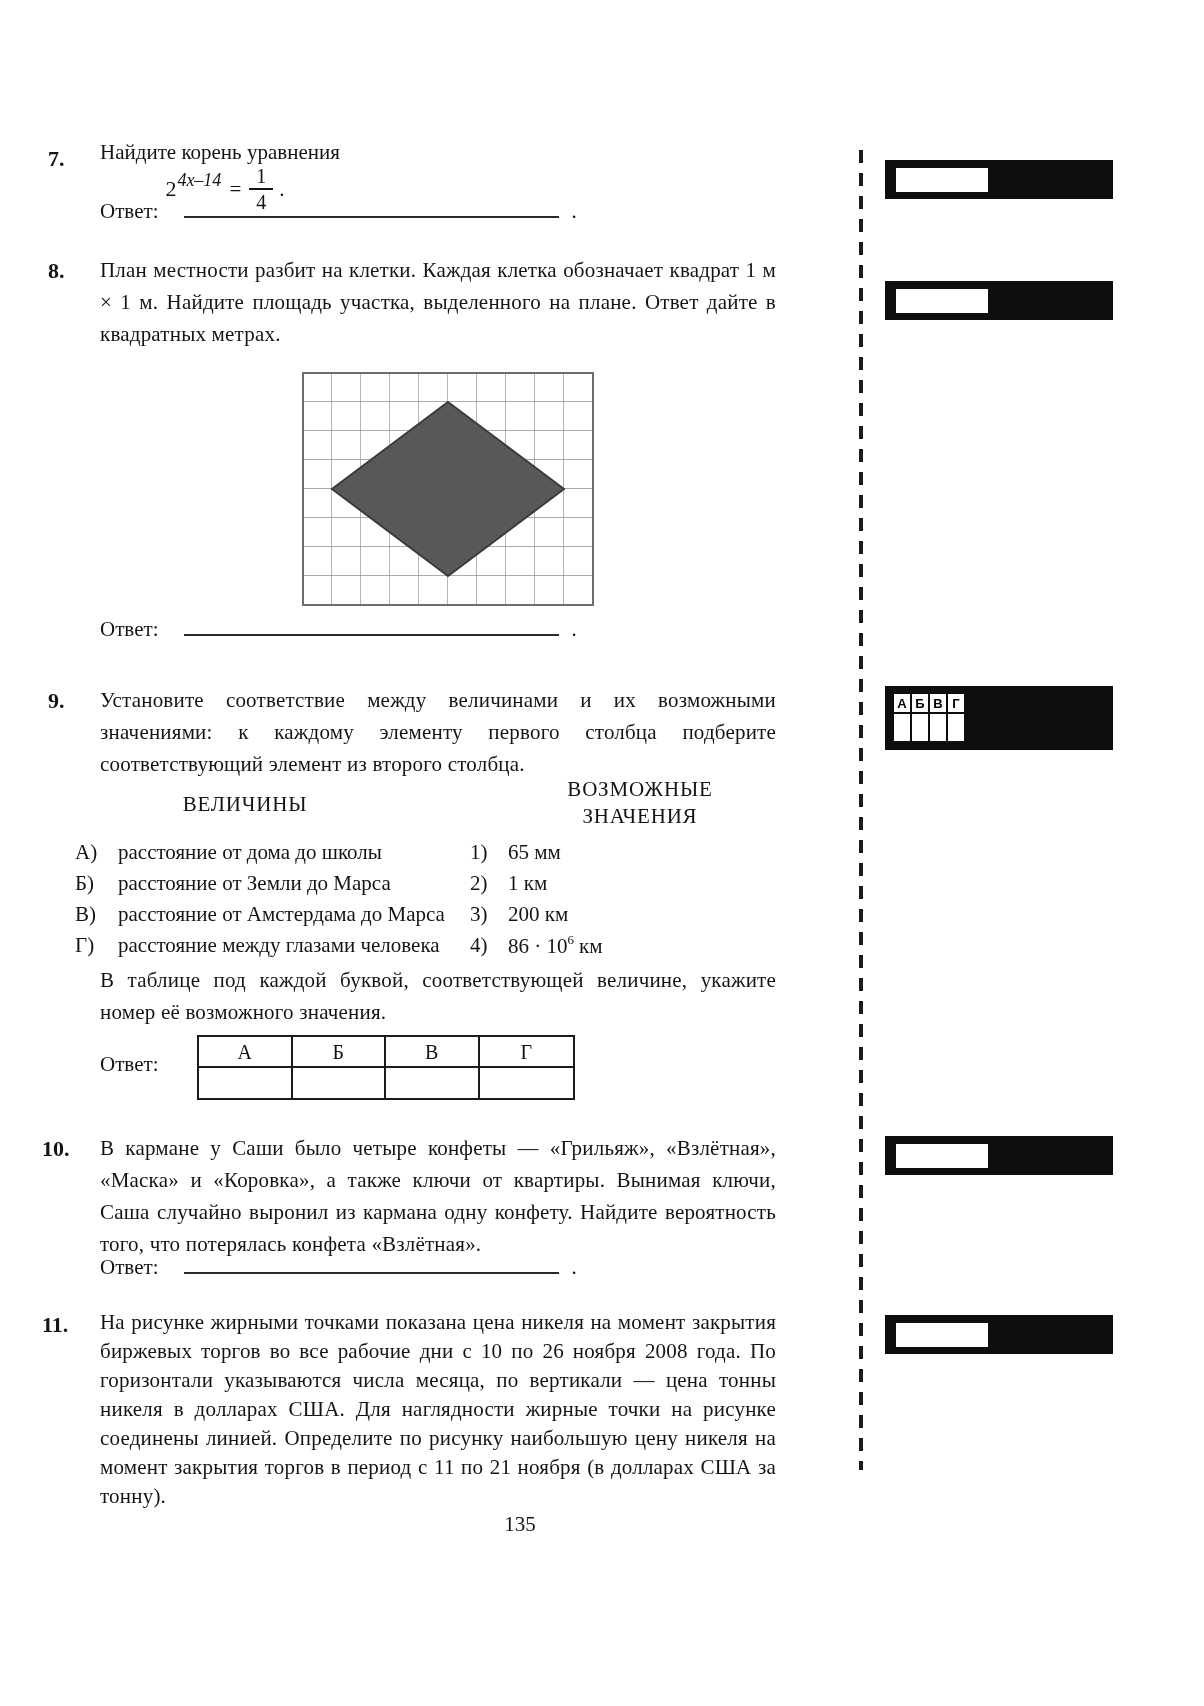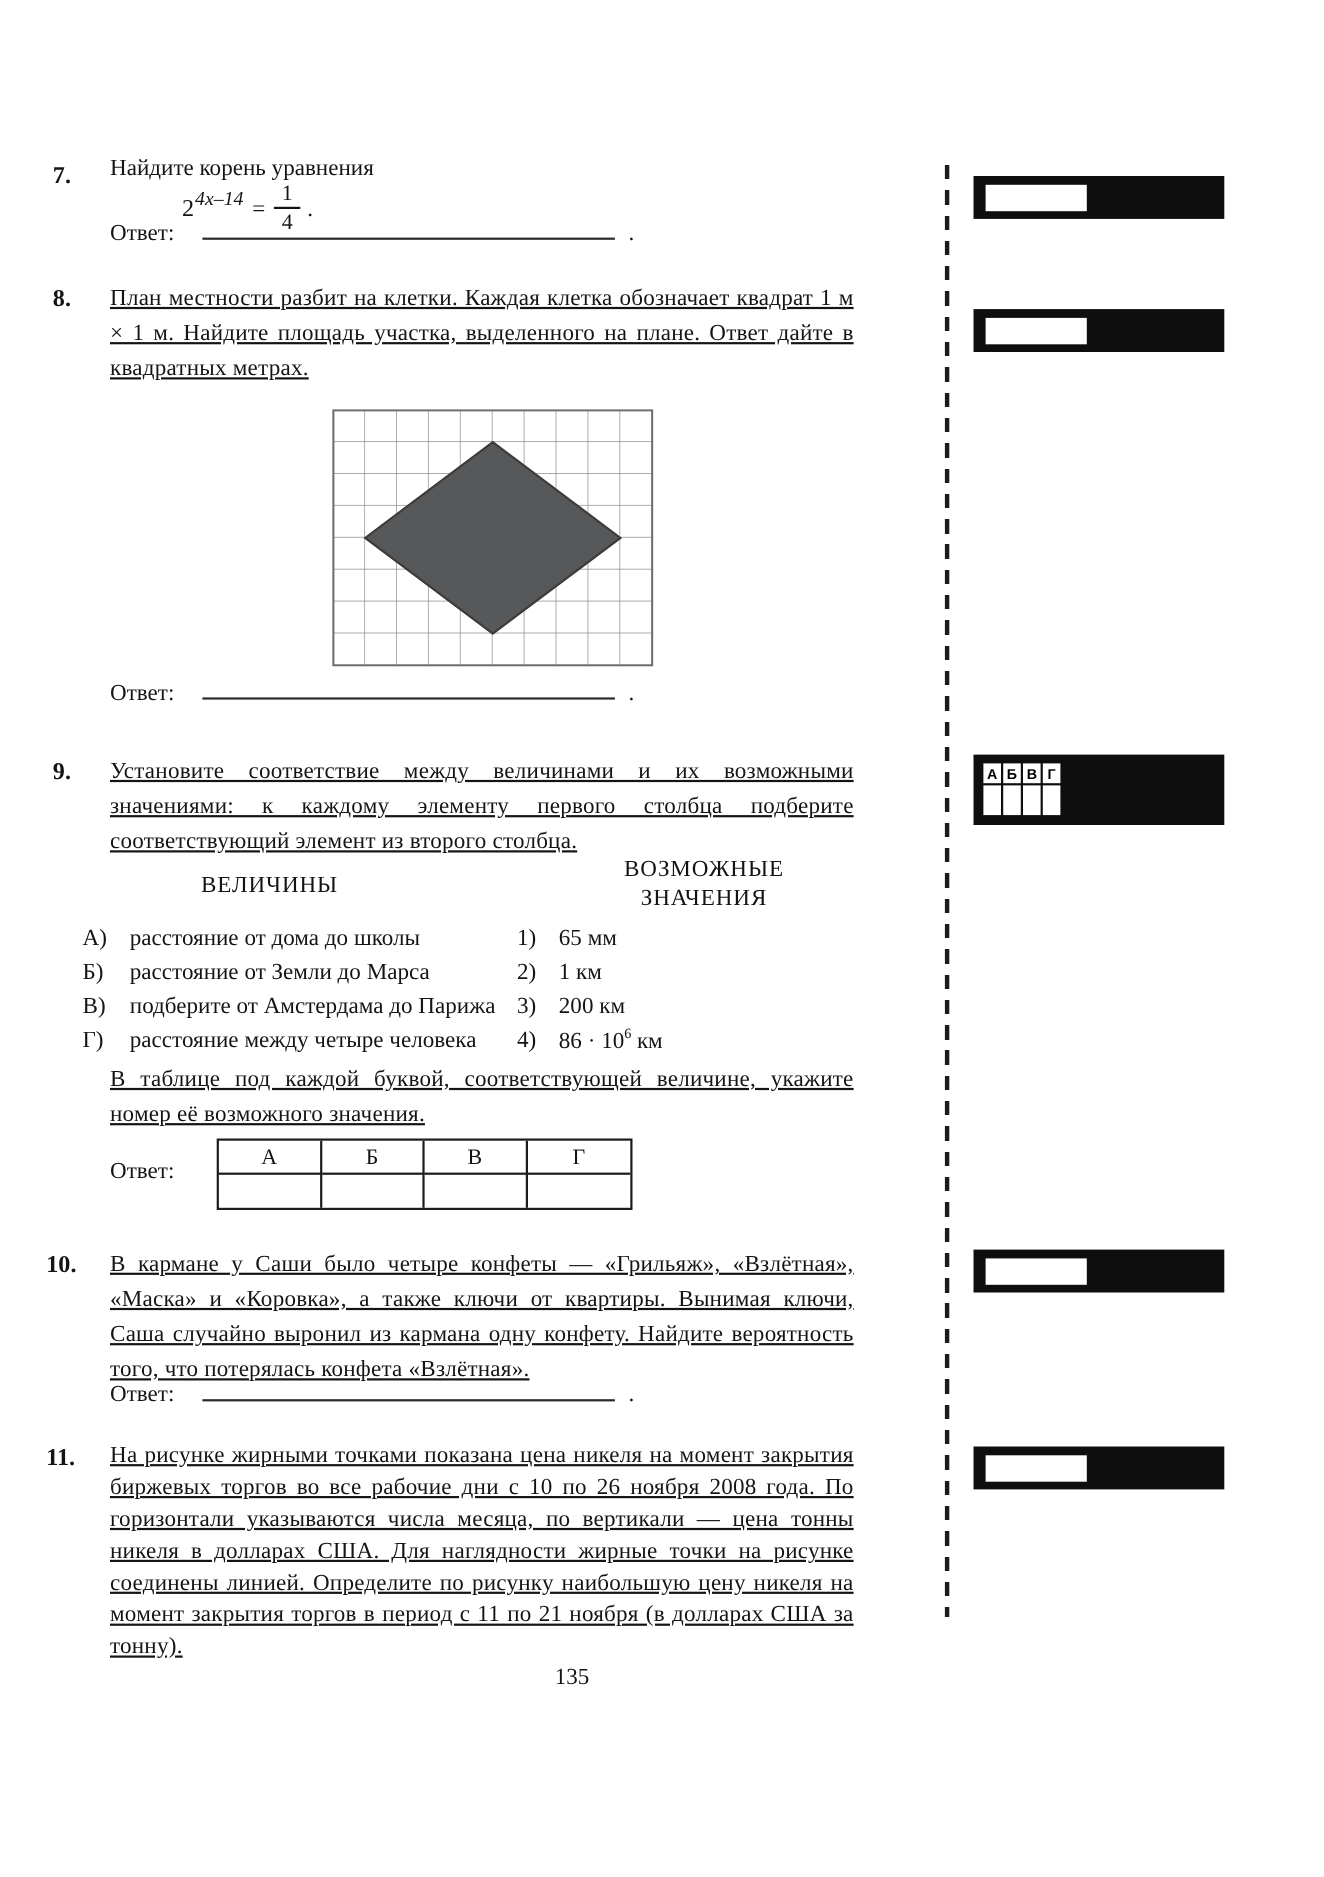--- a/index.html
+++ b/index.html
@@ -6,21 +6,21 @@
   html,body { background:#ffffff; }
   #page {
     position:relative; width:1204px; height:1706px; background:#ffffff;
     font-family:"Liberation Serif", serif; color:#141414; overflow:hidden;
   }
   .pnum {
     position:absolute; font-weight:bold; font-size:22px; color:#141414;
   }
   .ptext {
     position:absolute; left:100px; width:676px; font-size:21px;
-    line-height:32px; text-align:justify; letter-spacing:0.2px;text-decoration:underline;
+    line-height:32px; text-align:justify; letter-spacing:0.2px;
   }
   .answer-row {
     position:absolute; left:100px; display:flex; align-items:baseline;
     font-size:21px;
   }
   .answer-row .blank {
     display:inline-block; width:375px; height:20px;
     border-bottom:2px solid #2a2a2a; margin-left:26px;
   }
   .answer-row .dot { margin-left:12px; }
@@ -141,27 +141,27 @@
     <span class="ival"><span>65 мм</span></span>
   </div>
   <div class="match-row" style="top:871px;">
     <span class="letter">Б)</span>
     <span class="itext">расстояние от Земли до Марса</span>
     <span class="inum">2)</span>
     <span class="ival"><span>1 км</span></span>
   </div>
   <div class="match-row" style="top:902px;">
     <span class="letter">В)</span>
-    <span class="itext">подберите от Амстердама до Парижа</span>
+    <span class="itext">расстояние от Амстердама до Марса</span>
     <span class="inum">3)</span>
     <span class="ival"><span>200 км</span></span>
   </div>
   <div class="match-row" style="top:933px;">
     <span class="letter">Г)</span>
-    <span class="itext">расстояние между четыре человека</span>
+    <span class="itext">расстояние между глазами человека</span>
     <span class="inum">4)</span>
     <span class="ival"><span>86 · 10</span><sup>6</sup><span class="unit">км</span></span>
   </div>
 
   <div class="ptext" style="top:964px;">В таблице под каждой буквой, соответствующей величине, укажите номер её возможного значения.</div>
 
   <div class="answer-row" style="top:1052px;">
     <span>Ответ:</span>
   </div>
   <div id="answer-table">

